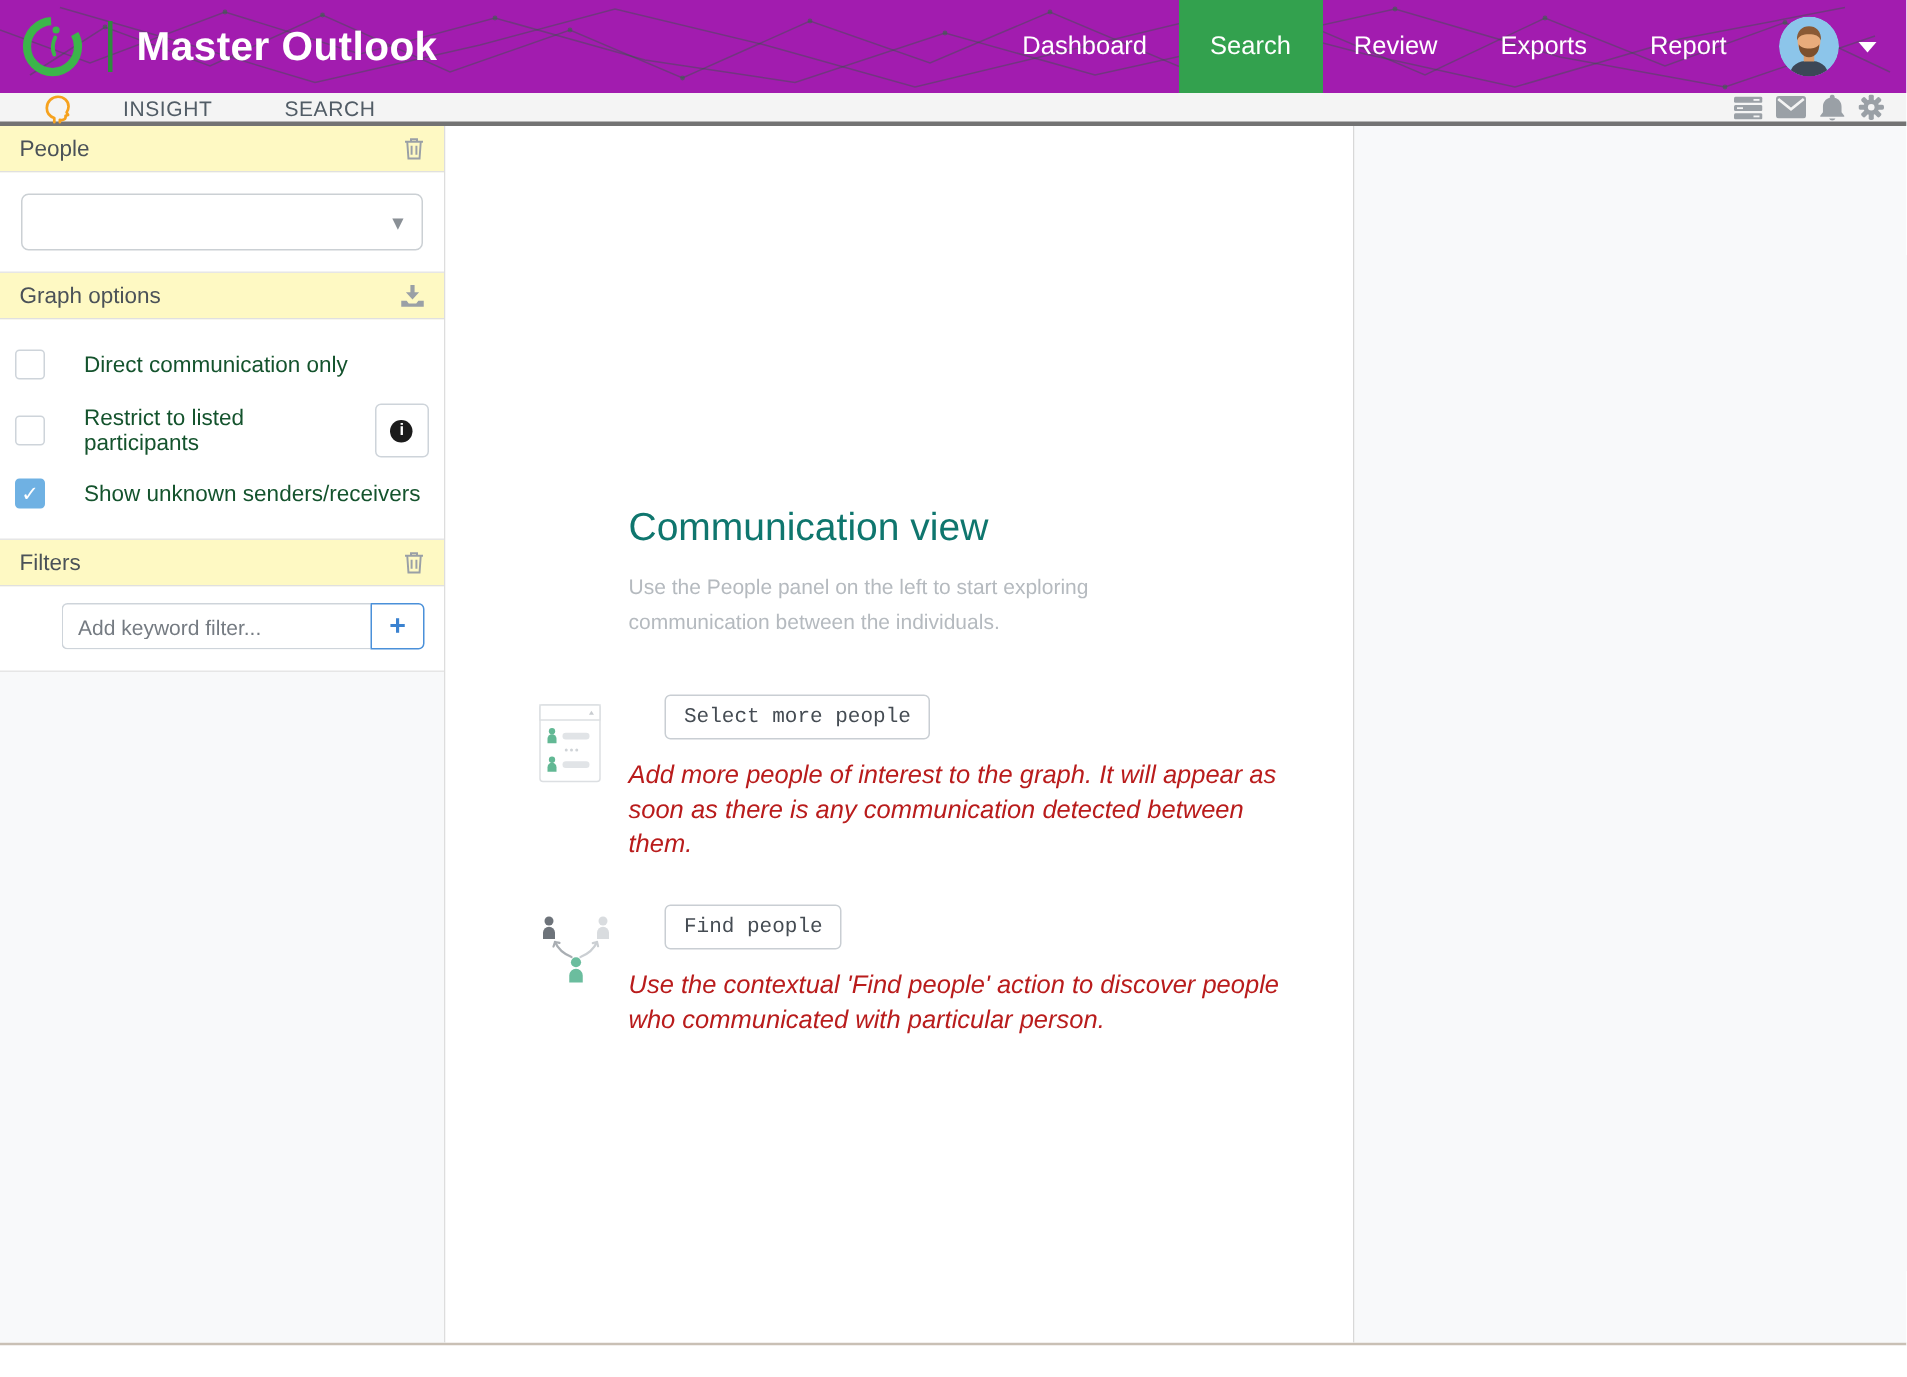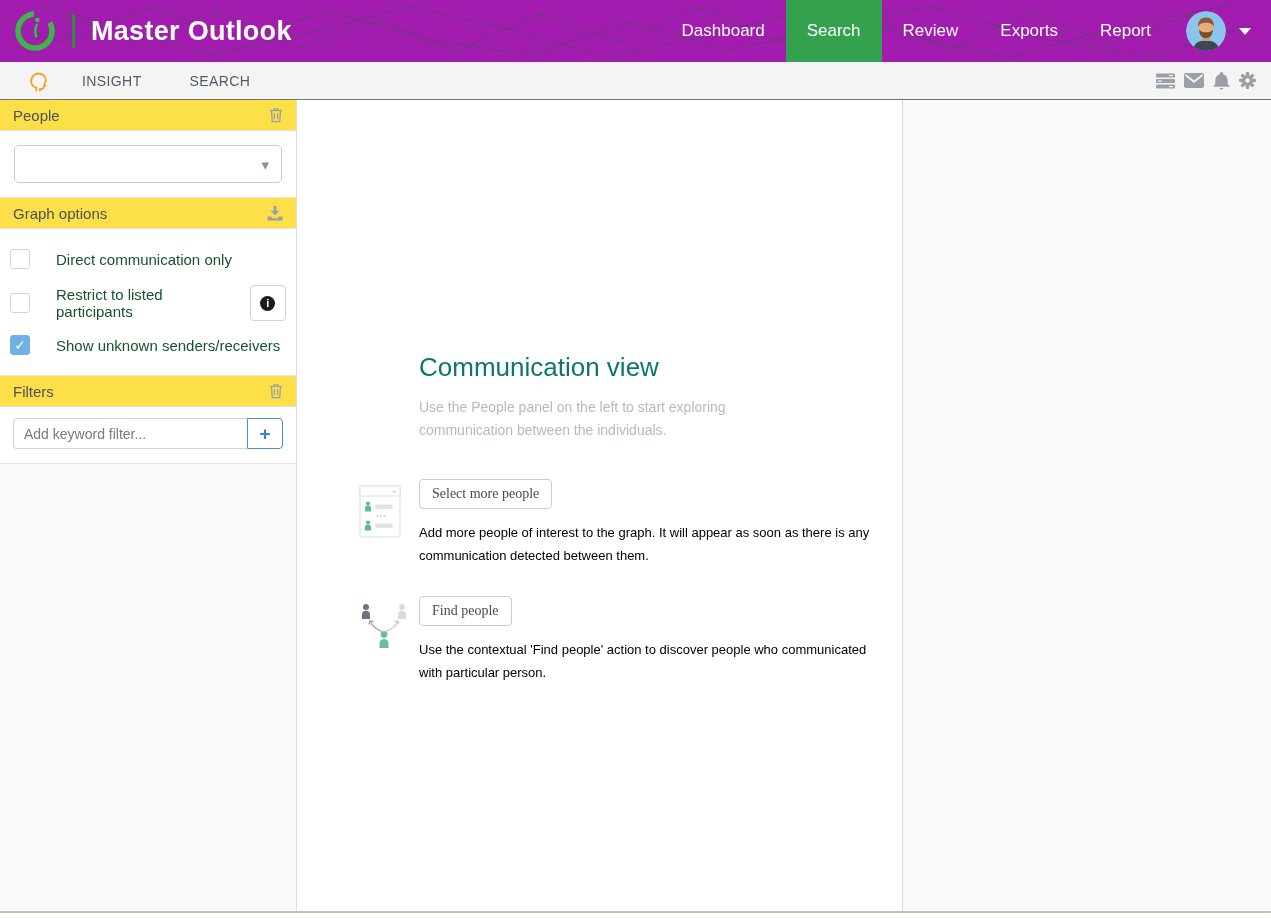--- a/index.html
+++ b/index.html
@@ -14,65 +14,65 @@
   .app-title { font-size: 27px; font-weight: 700; letter-spacing: .3px; }
   .header-spacer { flex: 1; }
   .main-nav { display: flex; align-items: stretch; position: relative; z-index: 1; justify-content: flex-end; }
   .nav-item { display: flex; align-items: center; padding: 0 21px; font-size: 17px; cursor: pointer; }
   .nav-item.active { background: #33A14E; }
   .user-menu { display: flex; align-items: center; padding: 0 20px 0 14px; gap: 13px; position: relative; z-index: 1; }
   .avatar { width: 40px; height: 40px; border-radius: 50%; overflow: hidden; flex: 0 0 auto; }
   .caret-down { width: 0; height: 0; border-left: 6px solid transparent; border-right: 6px solid transparent; border-top: 7px solid #fff; }
 
   
-  .tab-bar { height: 38px; background: #F4F4F4; border-bottom: 1px solid #737373; display: flex; align-items: stretch; }
+  .tab-bar { height: 22px; background: #F4F4F4; border-bottom: 3px solid #737373; display: flex; align-items: stretch; }
   .insight-head-icon { align-self: center; margin: 0 6px 0 26px; }
   .tab { display: flex; align-items: center; padding: 0 24px; font-size: 14px; letter-spacing: .4px; color: #515C66; position: relative; cursor: pointer; }
   .tab.active { color: #454F59; }
   .tab.active::after { content: ""; position: absolute; left: 0; right: 0; bottom: -1px; height: 3px; background: #3BA55C; }
   .tabbar-actions { margin-left: auto; display: flex; align-items: center; gap: 9px; padding-right: 15px; }
   .tabbar-actions .ticon { display: flex; align-items: center; cursor: pointer; }
 
   
   .content { display: flex; height: 811px; }
   .sidebar { width: 297px; background: #F8F9FA; border-right: 1px solid #DDDDDD; }
   .center-panel { width: 606px; background: #fff; border-right: 1px solid #D8D8D8; }
   .right-panel { flex: 1; background: #F8F9FA; }
 
   
-  .panel-header { height: 31px; background: #fde047; border-bottom: 1px solid #E0E0E0; display: flex; align-items: center; padding: 0 13px; font-size: 15px; color: #4B5258; }
+  .panel-header { height: 31px; background: #fef9c3; border-bottom: 1px solid #E0E0E0; display: flex; align-items: center; padding: 0 13px; font-size: 15px; color: #4B5258; }
   .panel-header .ph-spacer { flex: 1; }
   .panel-body { background: #fff; border-bottom: 1px solid #E6E6E6; }
   .people-body { padding: 14px; }
   .fake-select { height: 38px; border: 1px solid #CBD0D4; border-radius: 5px; background: #fff; display: flex; align-items: center; justify-content: flex-end; padding-right: 12px; cursor: pointer; }
   .fake-select .chev { color: #8A9096; font-size: 15px; line-height: 1; }
 
   .graph-body { padding: 8px 10px 10px 10px; }
   .check-row { display: flex; align-items: center; min-height: 44px; }
   .check-row.compact { min-height: 40px; }
   .checkbox { width: 20px; height: 20px; border: 1px solid #CED4DA; border-radius: 3px; background: #fff; flex: 0 0 auto; cursor: pointer; }
   .checkbox.checked { background: #6FB1E3; border-color: #6FB1E3; color: #fff; display: flex; align-items: center; justify-content: center; font-size: 14px; }
   .check-label { font-size: 15px; color: #14532d; margin-left: 26px; }
   .info-btn { width: 37px; height: 36px; margin-left: 10px; border: 1px solid #CED4DA; border-radius: 4px; background: #fff; display: flex; align-items: center; justify-content: center; cursor: pointer; }
   .info-glyph { width: 15px; height: 15px; border-radius: 50%; background: #1B1B1B; color: #fff; font-size: 11px; font-weight: 700; font-style: normal; display: flex; align-items: center; justify-content: center; }
   .mini-input { width: 70px; height: 28px; margin-left: 8px; background: #E9ECEF; border: 1px solid #CED4DA; border-radius: 4px; padding: 0 10px; font-size: 14px; color: #495057; font-family: "Liberation Sans", sans-serif; }
 
   .filters-body { padding: 11px 13px 14px 13px; display: flex; }
-  .filter-input { flex: 1; height: 31px; border: 1px solid #CED4DA; border-right: none; border-radius: 4px 0 0 4px; padding: 0 10px; font-size: 14px; color: #495057; font-family: "Liberation Sans", sans-serif; outline: none; }
+  .filter-input { flex: 1; height: 31px; border: 1px solid #CED4DA; border-right: none; border-radius: 4px 0 0 4px; padding: 0 10px; font-size: 14px; color: #495057; font-family: "Liberation Sans", sans-serif; outline: none; margin-left: 28px; }
   .filter-input::placeholder { color: #757B82; }
   .plus-btn { width: 36px; height: 31px; border: 1px solid #4A90D9; border-radius: 0 4px 4px 0; background: #fff; color: #3B82D0; font-size: 19px; font-weight: 700; cursor: pointer; display: flex; align-items: center; justify-content: center; font-family: "Liberation Sans", sans-serif; }
 
   
   .empty-state { padding: 252px 0 0 122px; }
   .es-heading { font-size: 26px; font-weight: 400; color: #0f766e; margin-bottom: 13px; }
   .es-intro { font-size: 14px; line-height: 23px; color: #B5BABF; width: 355px; margin-bottom: 37px; }
   .es-section { position: relative; margin-bottom: 29px; }
   .section-icon { position: absolute; left: -60px; top: 6px; }
-  .es-btn { display: inline-block; background: #fff; border: 1px solid #C9CED3; border-radius: 4px; padding: 6px 12px; font-size: 14px; color: #454C53; cursor: pointer; margin-bottom: 12px; font-family: Liberation Serif, serif; }
-  .es-desc { font-size: 13px; line-height: 23px; color: #000000; width: 452px; }
+  .es-btn { display: inline-block; background: #fff; border: 1px solid #C9CED3; border-radius: 4px; padding: 6px 12px; font-size: 14px; color: #454C53; cursor: pointer; margin-bottom: 12px; font-family: Liberation Mono, monospace; margin-left: 24px; }
+  .es-desc { font-size: 17px; line-height: 23px; color: #b91c1c; width: 452px; font-style: italic; }
 
   
   .bottom-line { height: 2px; background: #C9C0B5; }
   .bottom-gap { height: 5px; background: #fff; }
 </style>
 </head>
 <body>
 
 <div class="app-header">
   <svg class="header-pattern" width="1271" height="62" viewBox="0 0 1271 62">

